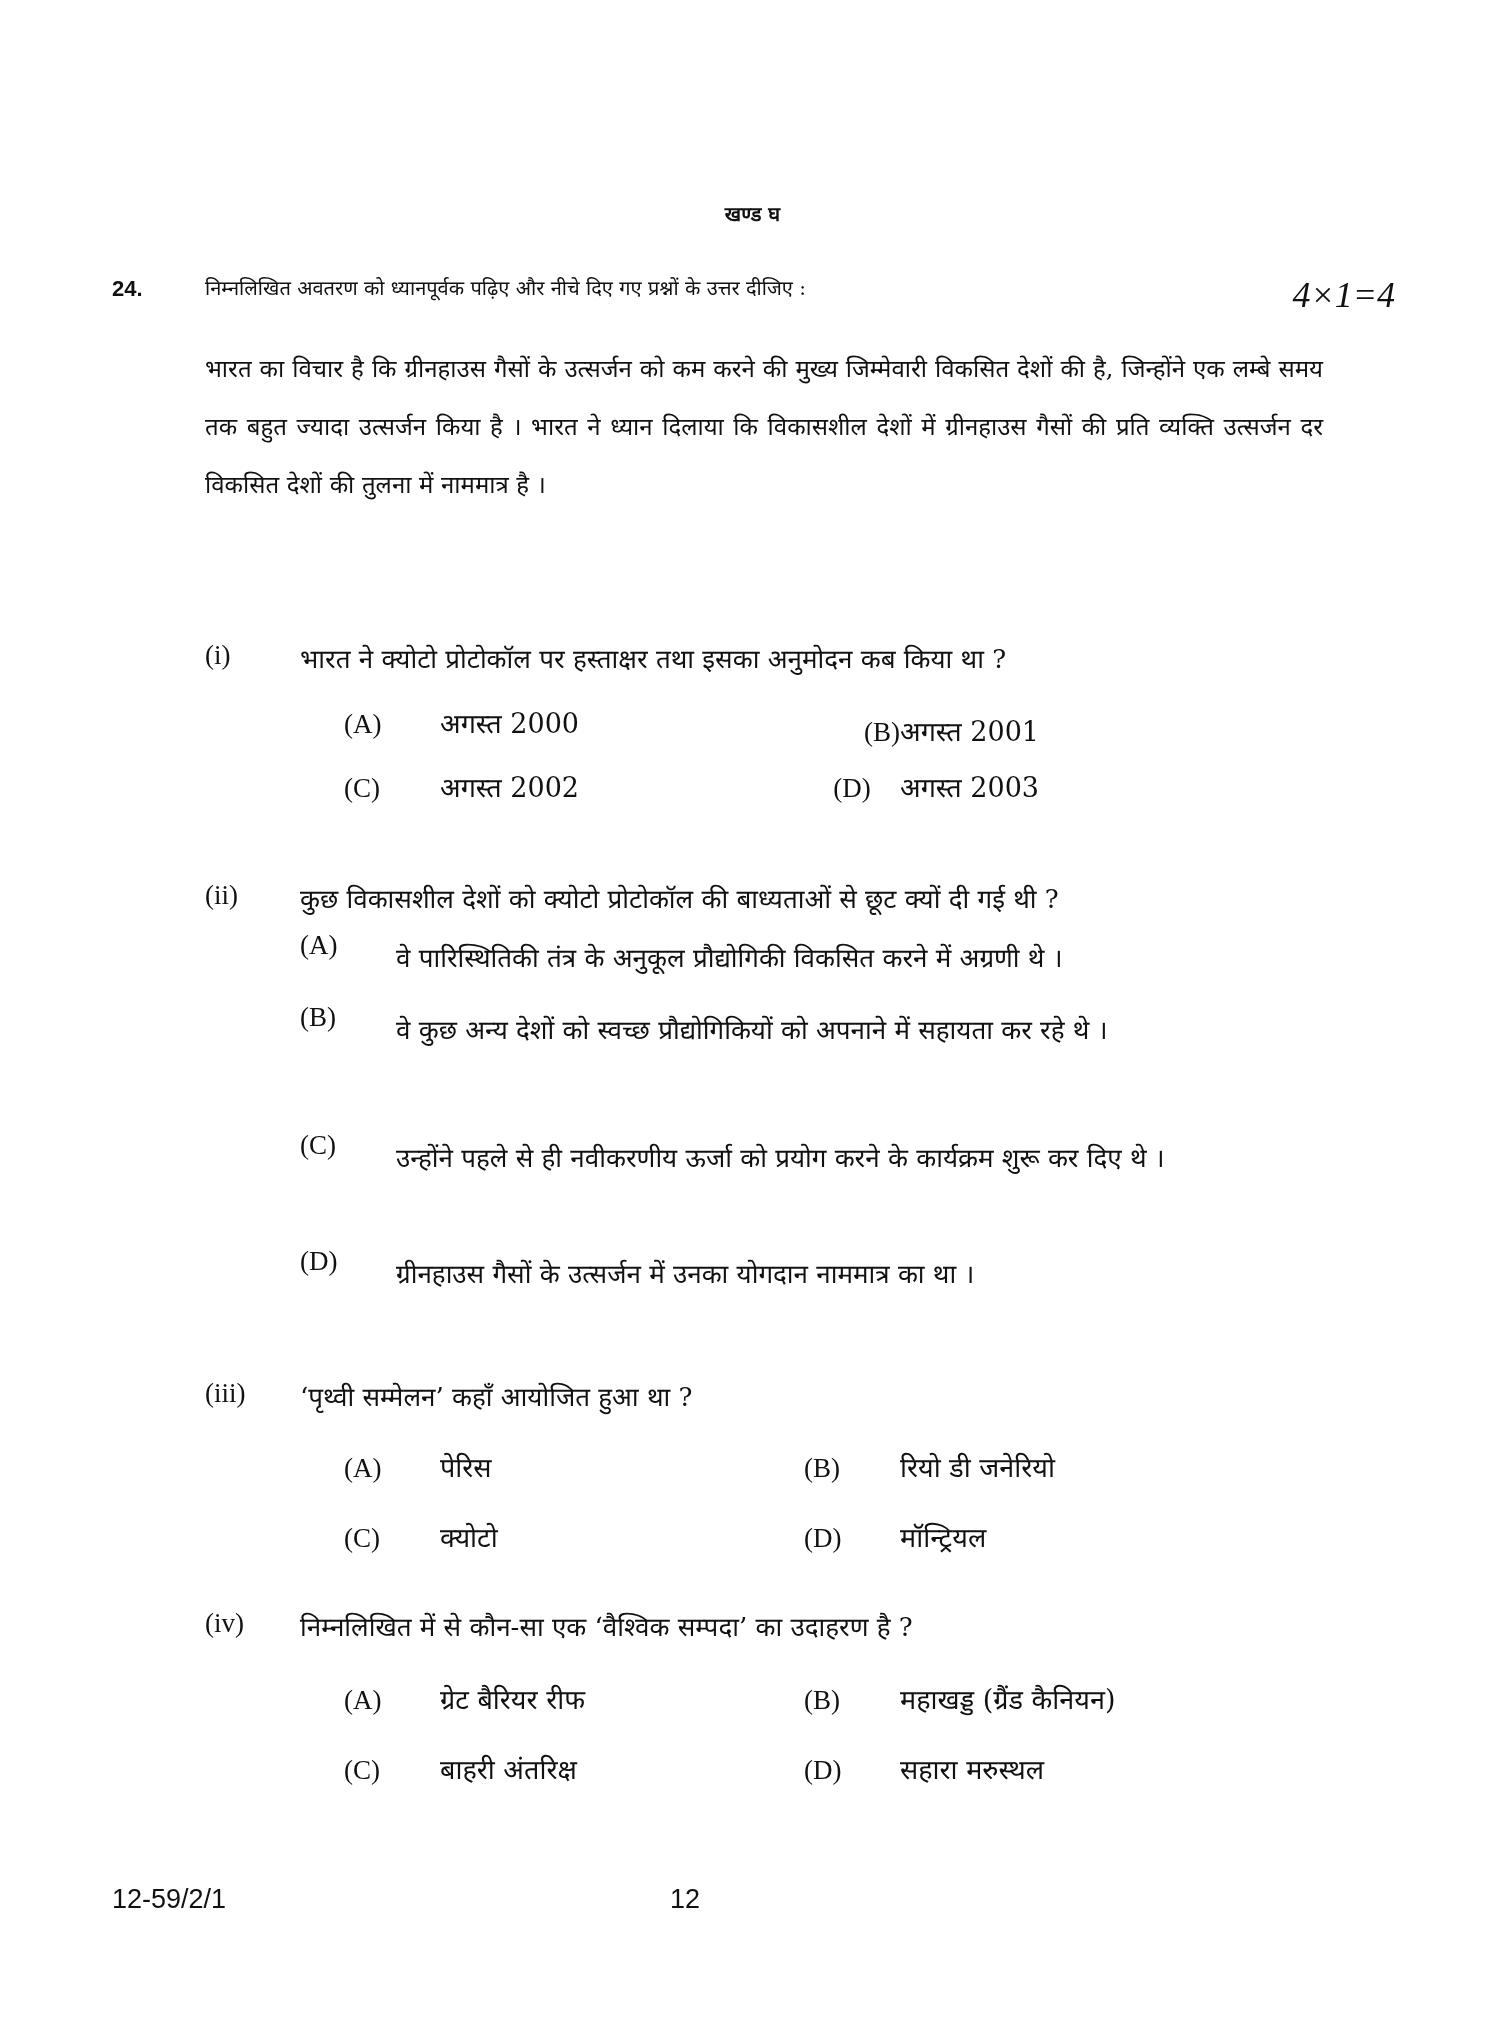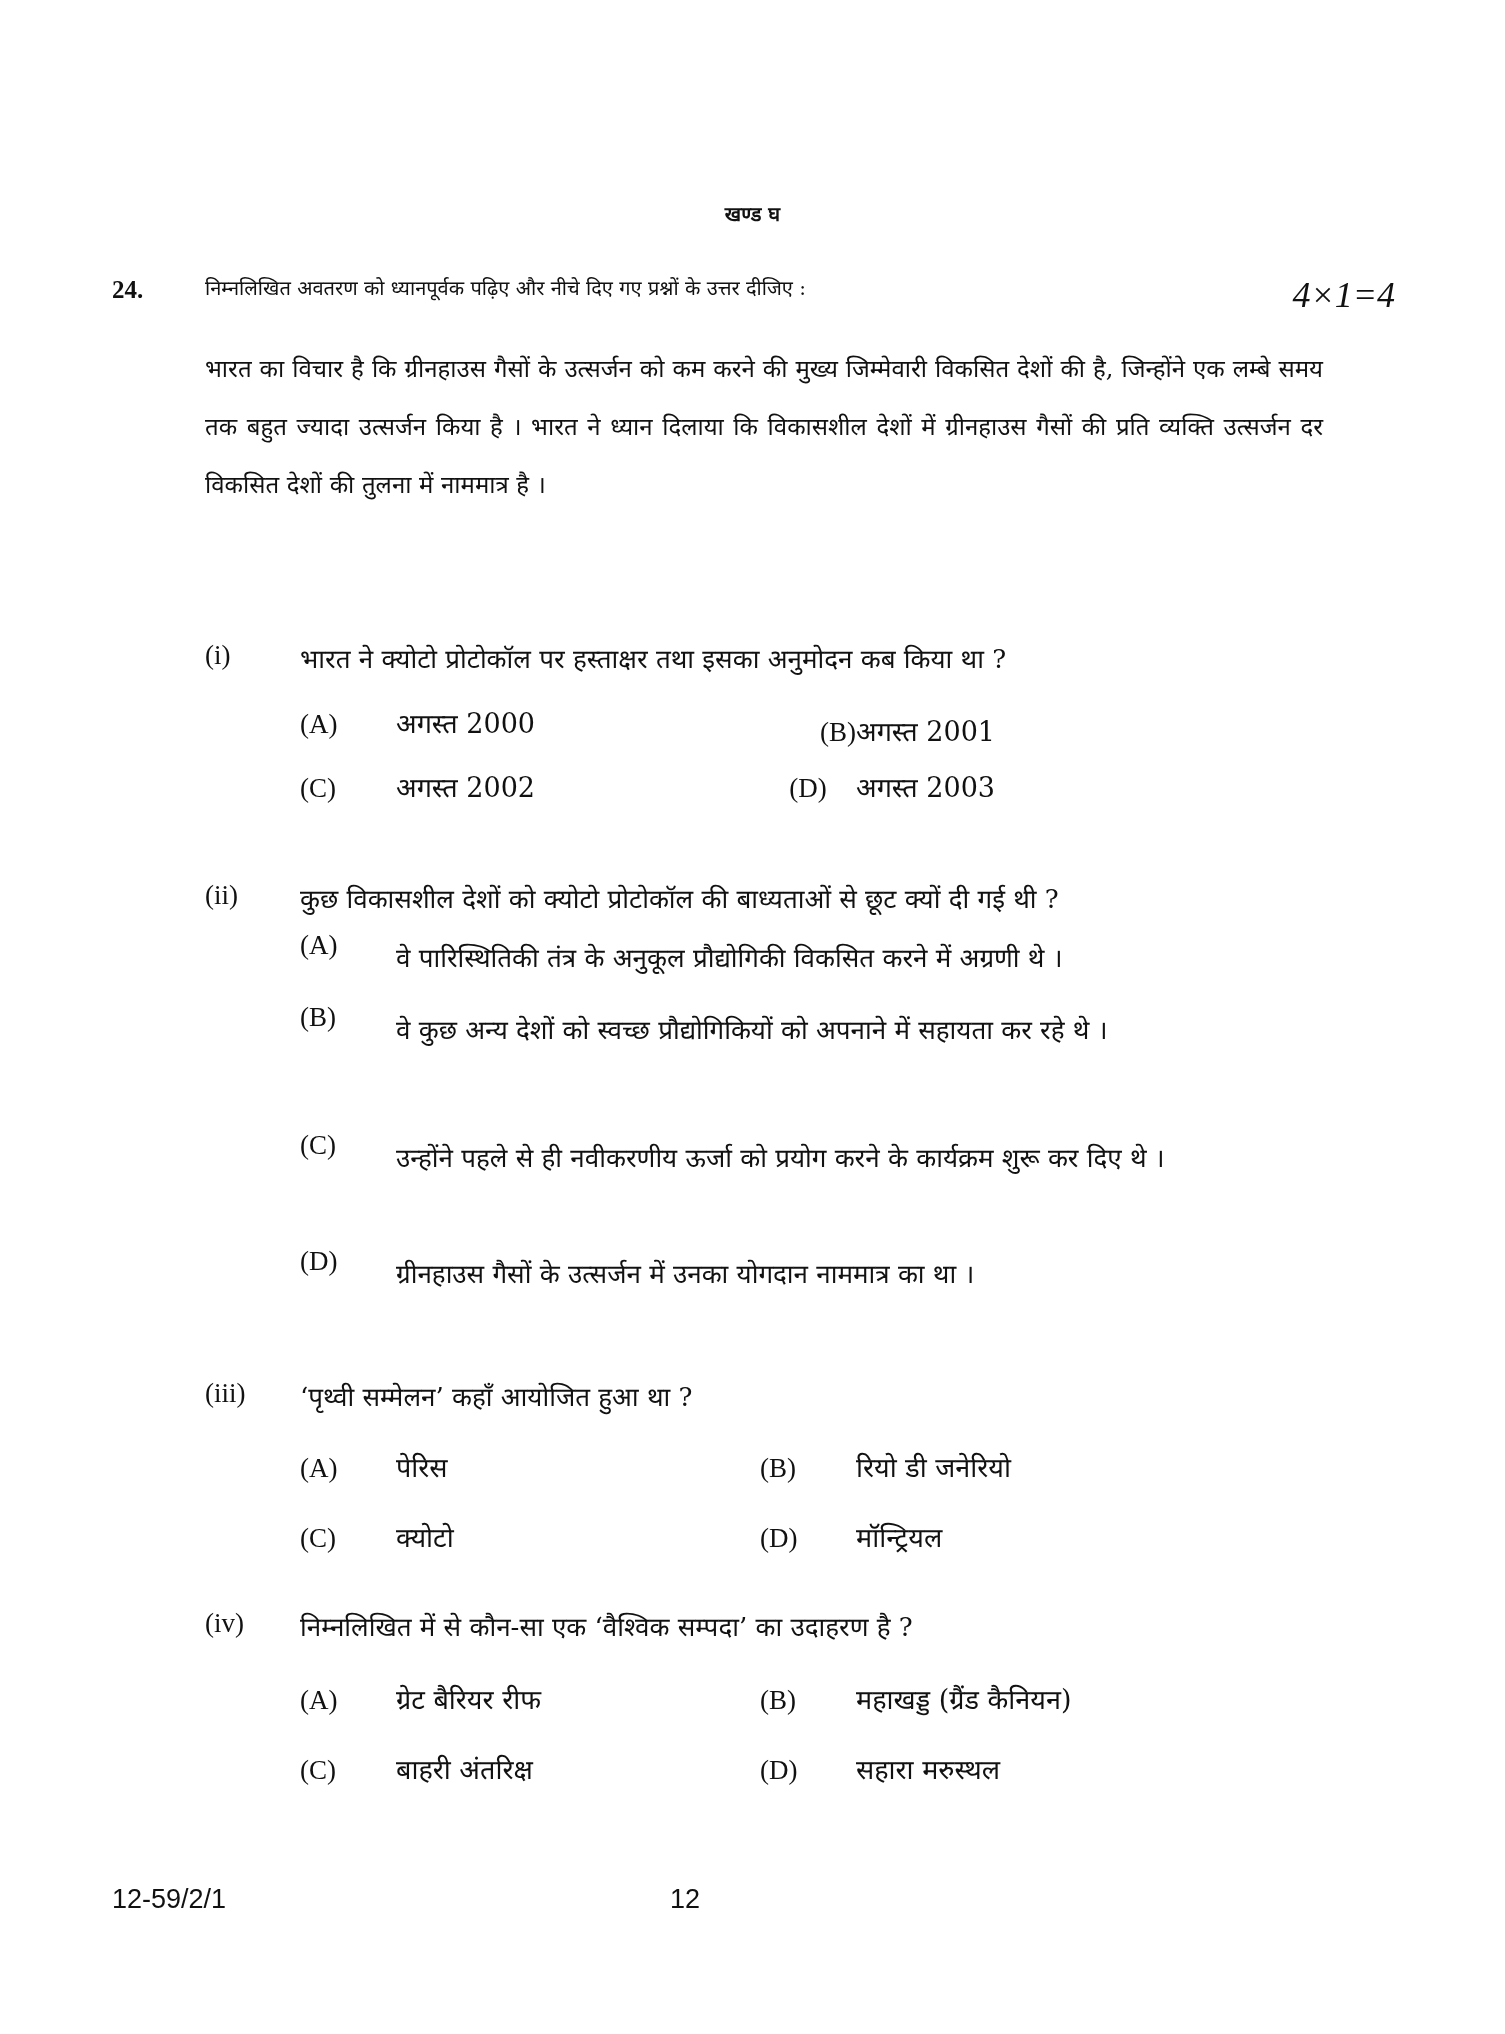--- a/index.html
+++ b/index.html
@@ -7,32 +7,32 @@
       width: 1505px; height: 2034px; position: relative; overflow: hidden;
       font-family: "DejaVu Serif", "Liberation Serif", serif;
       color: #111111;
     }
     .page { position: absolute; left: 0; top: 0; width: 1505px; height: 2034px; }
     .abs { position: absolute; white-space: nowrap; }
     .section-title {
       left: 0; width: 1505px; top: 200px; text-align: center;
       font-size: 20px; font-weight: bold;
     }
-    .qnum { left: 112px; top: 276px; font-size: 25px; font-weight: bold; font-family: Liberation Serif, serif; }
+    .qnum { left: 112px; top: 276px; font-size: 22px; font-weight: bold; font-family: Liberation Sans, sans-serif; }
     .qinstr { left: 205px; top: 274px; font-size: 20px; }
     .marks { right: 110px; top: 274px; font-size: 36px; font-style: italic; font-family: "Liberation Serif", serif; }
     .passage {
       position: absolute; left: 205px; top: 340px; width: 1118px;
       font-size: 24px; line-height: 58px; text-align: justify;
     }
     .sub { position: absolute; left: 205px; width: 1130px; }
     .sub-label { position: absolute; left: 0; top: 0; font-size: 27px; font-family: "Liberation Serif", serif; }
     .sub-q { position: absolute; left: 95px; top: 0; font-size: 26px; white-space: nowrap; }
     .opt-grid { position: absolute; left: 95px; width: 1030px; }
-    .opt { position: absolute; font-size: 27px; white-space: nowrap; }
+    .opt { position: absolute; font-size: 27px; white-space: nowrap; margin-left: 44px; }
     .opt .ol { display: inline-block; width: 96px; font-family: "Liberation Serif", serif; }
     .opt .ot { display: inline-block; }
     .opt-col2 { left: 460px; }
     .opt-long { position: absolute; left: 95px; width: 1030px; font-size: 26px; }
     .opt-long .ol { position: absolute; left: 0; top: 0; width: 96px; font-family: "Liberation Serif", serif; font-size: 27px; }
     .opt-long .ot { display: block; margin-left: 96px; line-height: 56px; text-align: justify; }
     .footer-code { left: 112px; top: 1884px; font-size: 27px; font-family: "Liberation Sans", sans-serif; }
     .footer-page { left: 0; width: 1370px; text-align: center; top: 1884px; font-size: 27px; font-family: "Liberation Sans", sans-serif; }
   </style>
 </head>

